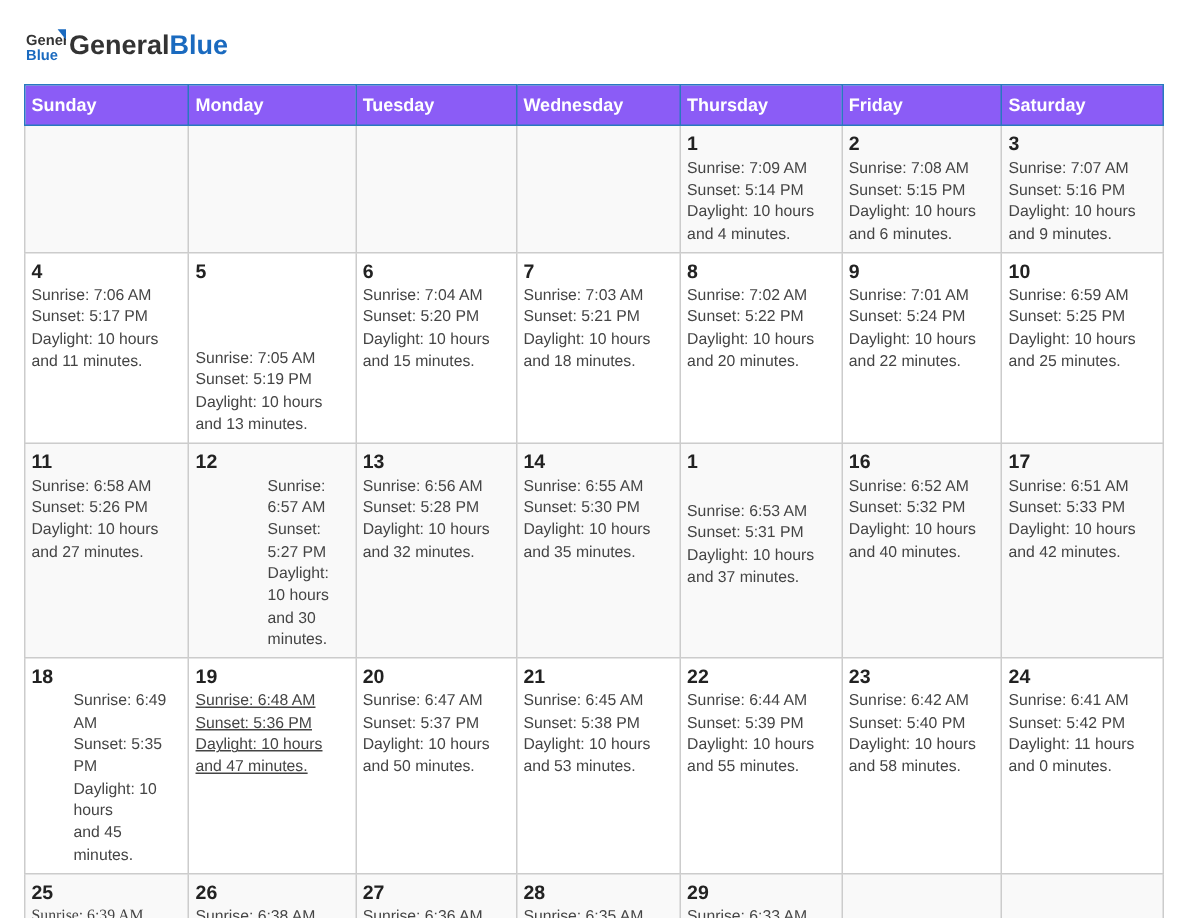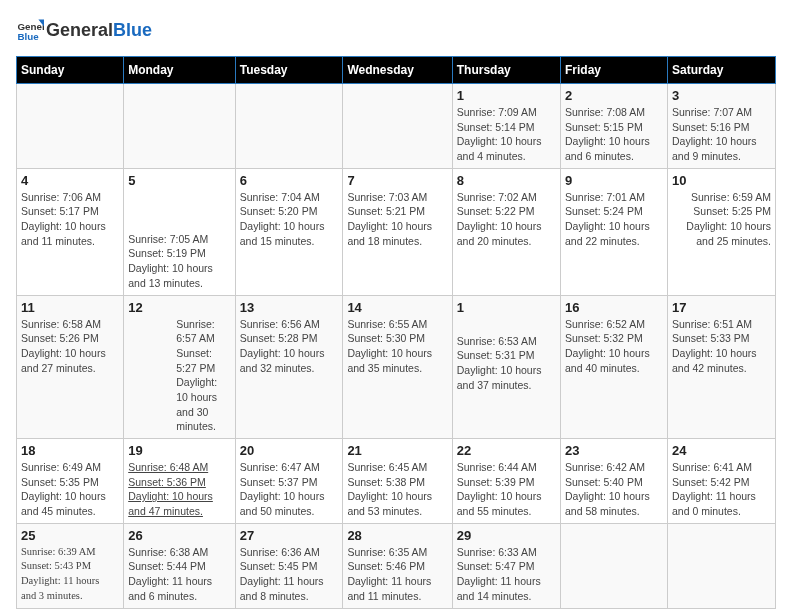--- a/index.html
+++ b/index.html
@@ -46,21 +46,21 @@
     .subtitle {
       font-size: 16px;
       color: #333;
     }
     table {
       width: 100%;
       border-collapse: collapse;
       font-size: 11px;
     }
     thead tr th {
-      background-color: #000000;
+      background-color: #8b5cf6;
       color: #fff;
       padding: 6px 4px;
       text-align: left;
       font-size: 12px;
       border: 1px solid #2979bf;
     }
     tbody tr td {
       border: 1px solid #ccc;
       vertical-align: top;
       padding: 4px;
@@ -185,21 +185,21 @@
         </td>
         <td>
           <div class="day-number">9</div>
           <div class="day-info" style="white-space: pre-line;">Sunrise: 7:01 AM
 Sunset: 5:24 PM
 Daylight: 10 hours
 and 22 minutes.</div>
         </td>
         <td>
           <div class="day-number">10</div>
-          <div class="day-info" style="white-space: pre-line; text-align: right;">Sunrise: 6:59 AM
+          <div class="day-info" style="white-space: pre-line;">Sunrise: 6:59 AM
 Sunset: 5:25 PM
 Daylight: 10 hours
 and 25 minutes.</div>
         </td>
       </tr>
       <tr>
         <td>
           <div class="day-number">11</div>
           <div class="day-info" style="white-space: pre-line;">Sunrise: 6:58 AM
 Sunset: 5:26 PM
@@ -245,21 +245,21 @@
           <div class="day-number">17</div>
           <div class="day-info" style="white-space: pre-line;">Sunrise: 6:51 AM
 Sunset: 5:33 PM
 Daylight: 10 hours
 and 42 minutes.</div>
         </td>
       </tr>
       <tr>
         <td>
           <div class="day-number">18</div>
-          <div class="day-info" style="white-space: pre-line;">Sunrise: 6:49 AM
+          <div class="day-info" style="white-space: pre-line; margin-left: 28px;">Sunrise: 6:49 AM
 Sunset: 5:35 PM
 Daylight: 10 hours
 and 45 minutes.</div>
         </td>
         <td>
           <div class="day-number">19</div>
           <div class="day-info" style="white-space: pre-line; text-decoration: underline;">Sunrise: 6:48 AM
 Sunset: 5:36 PM
 Daylight: 10 hours
 and 47 minutes.</div>

